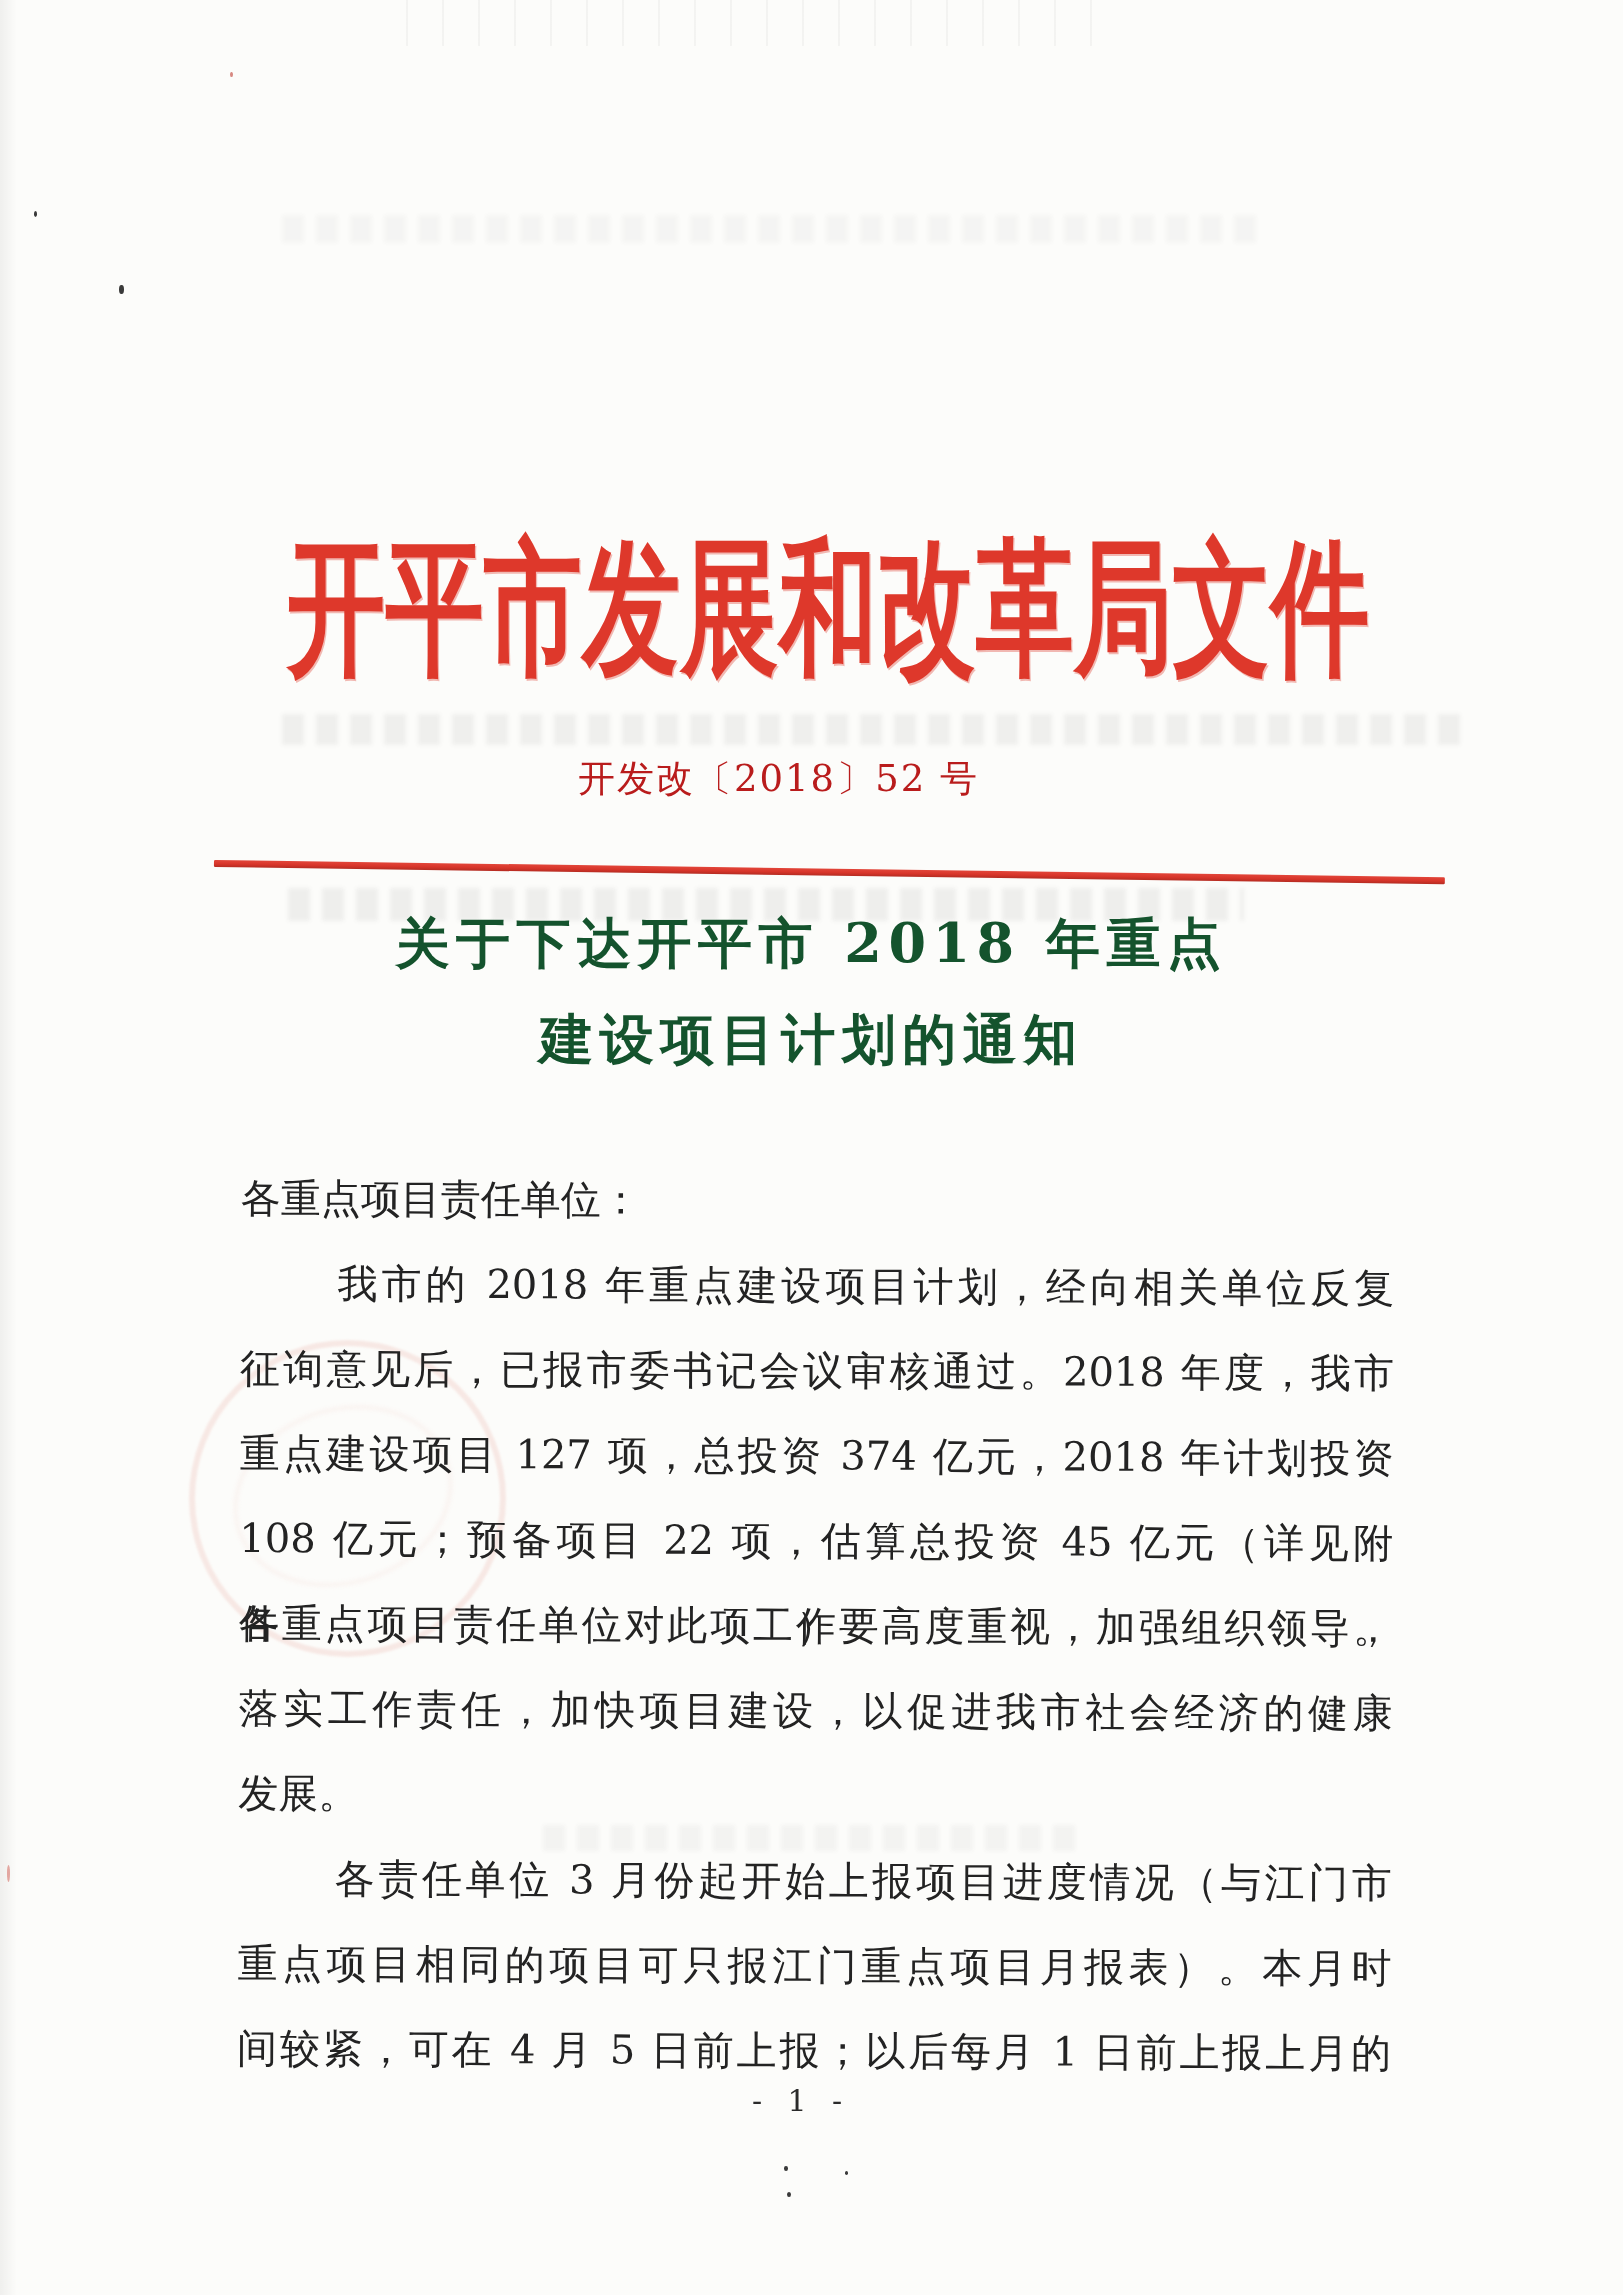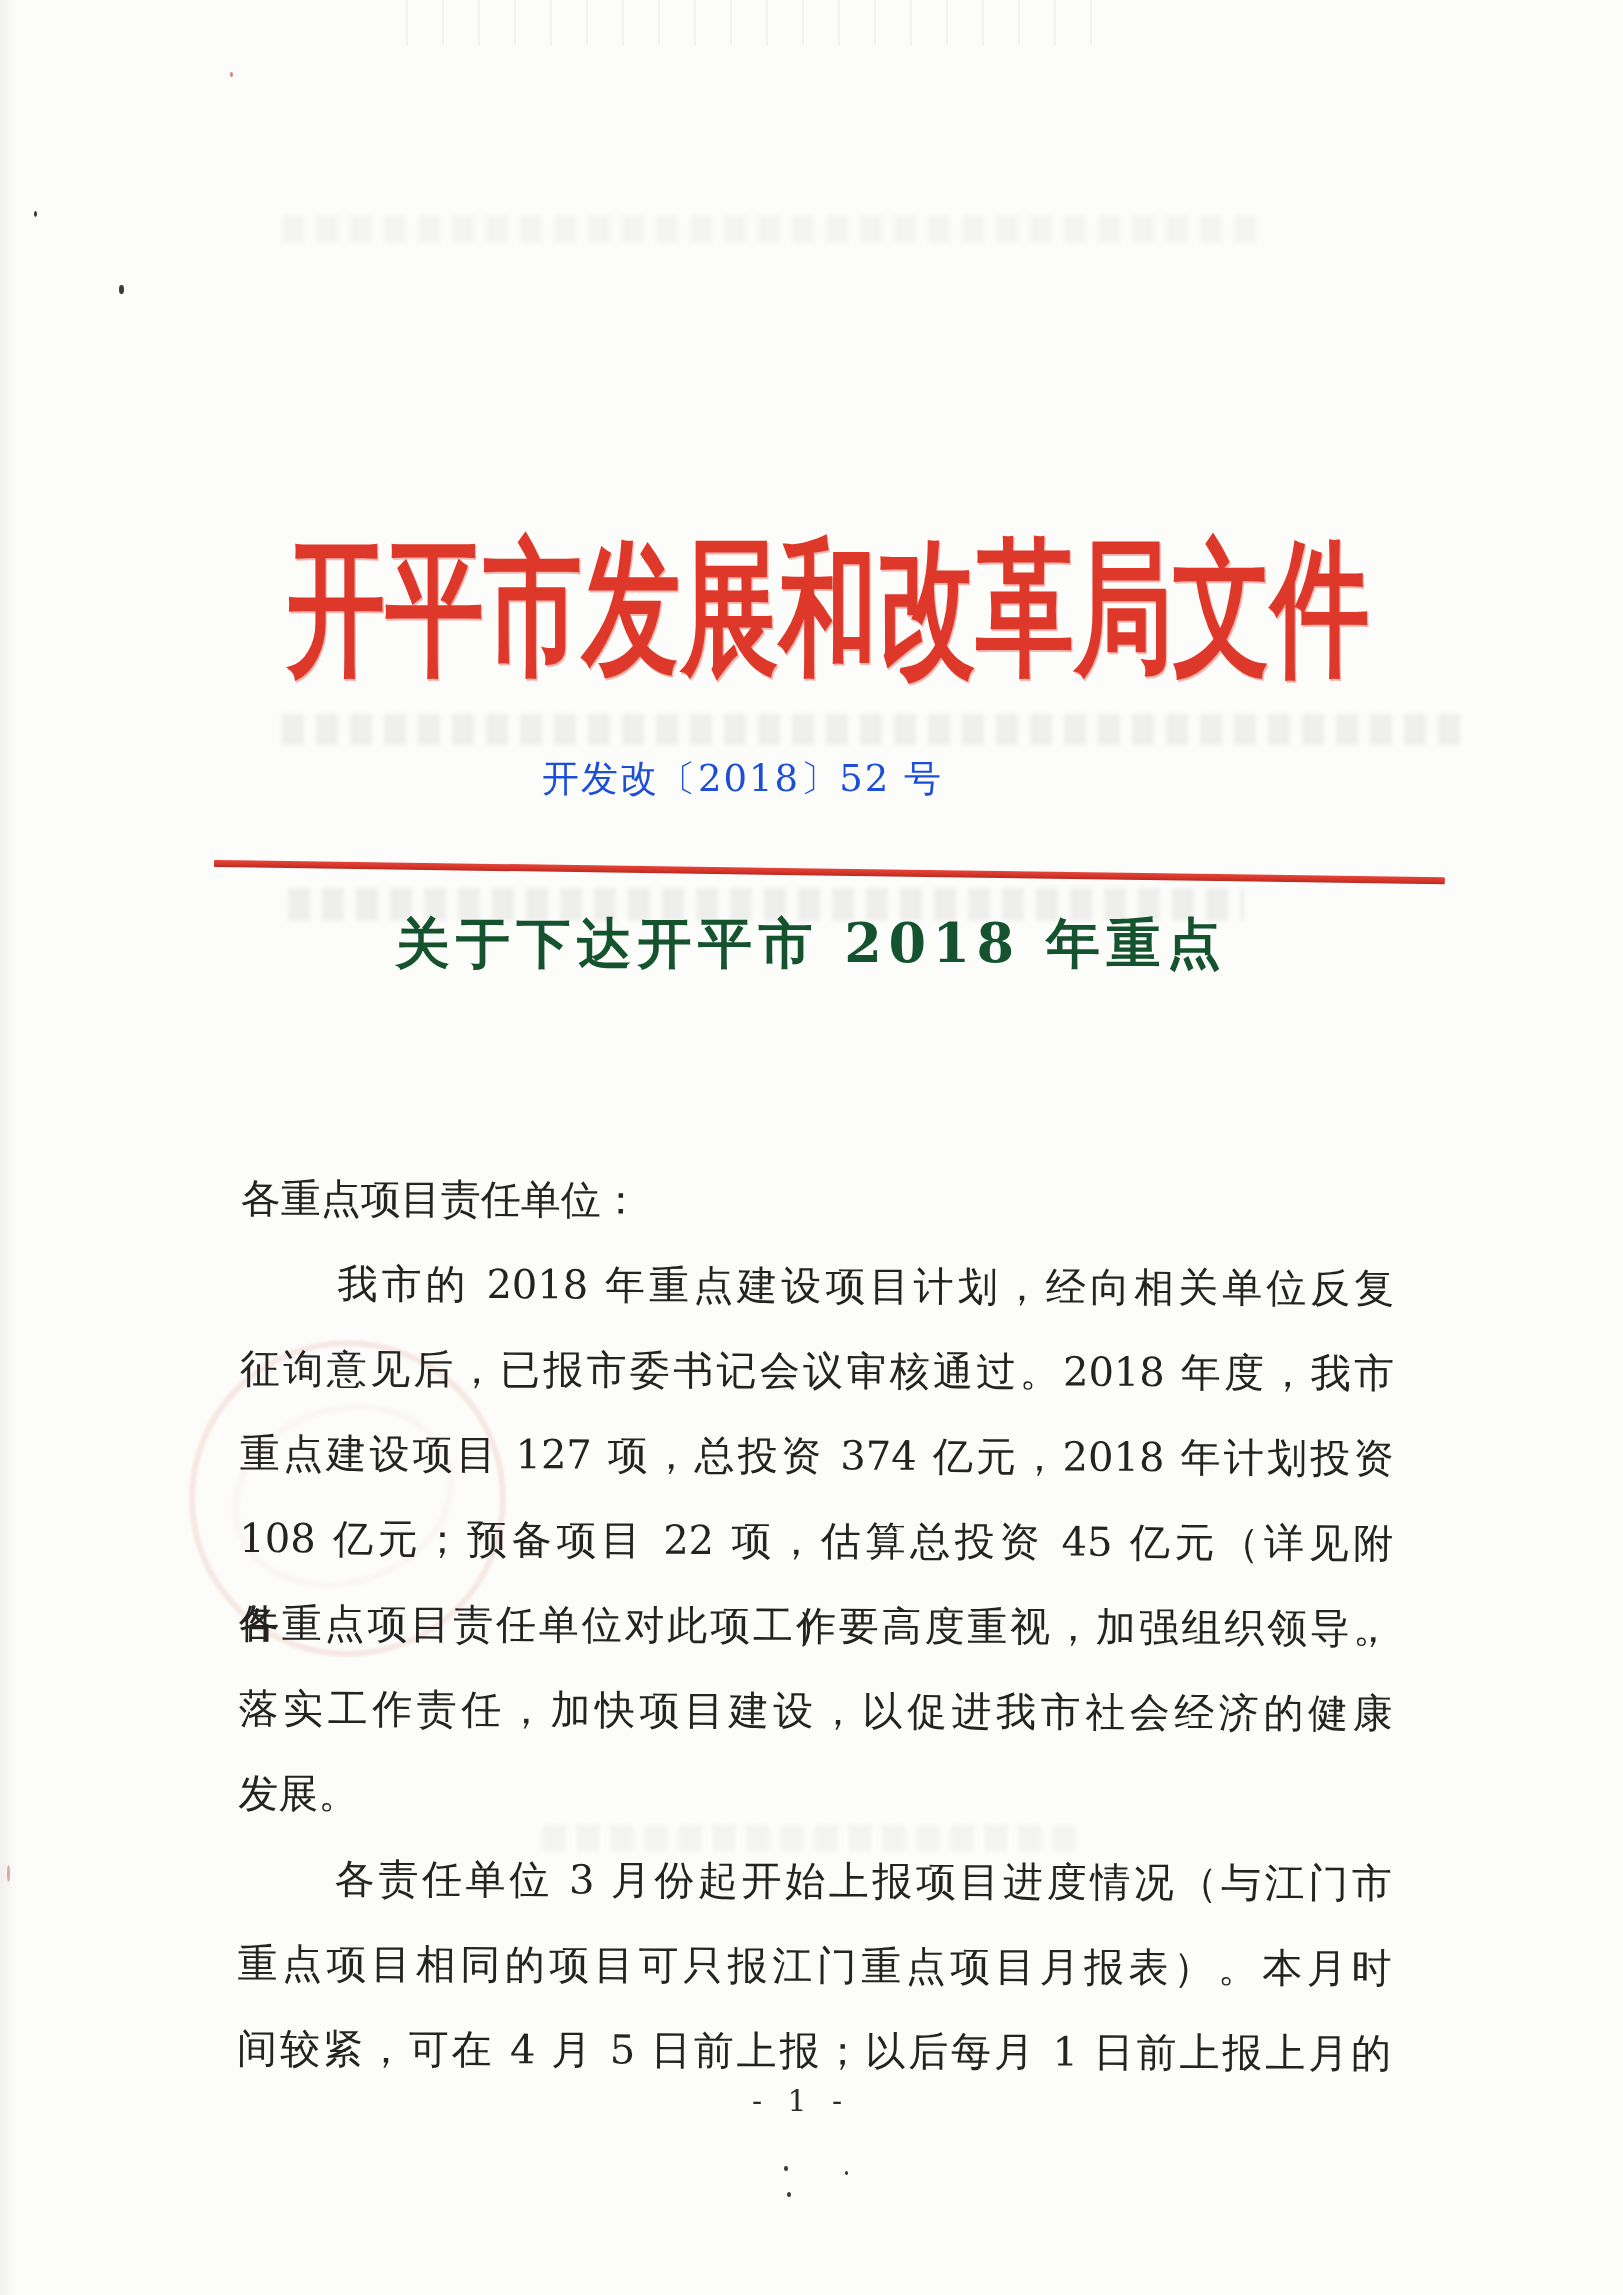--- a/index.html
+++ b/index.html
@@ -38,21 +38,21 @@
   
   .agency-title{
     position:absolute;left:287px;top:558px;width:1082px;height:100px;
     font-size:98px;line-height:100px;font-weight:bold;color:#de382b;
     transform:scaleY(1.50);transform-origin:50% 50%;
     text-align:justify;text-align-last:justify;white-space:nowrap;
     text-shadow:1.3px 1.3px 0 rgba(222,56,43,.35);
   }
   .doc-number{
     position:absolute;left:0;top:758px;width:1485px;text-align:center;
-    font-size:37px;line-height:42px;color:#1d4ed8;letter-spacing:2px;
+    font-size:37px;line-height:42px;color:#b91c1c;letter-spacing:2px;padding-left:36px;
   }
   .red-line{
     position:absolute;left:214px;top:860px;width:1231px;height:7.2px;
     background:linear-gradient(180deg,#e2463a 0%,#d8352a 55%,#b52c22 100%);
     transform:rotate(0.80deg);transform-origin:left top;border-radius:1.3px;
   }
 
   
   .subject{
     position:absolute;left:0;width:1623px;text-align:center;color:#14532d;
@@ -96,20 +96,21 @@
   <div class="speck s4"></div>
   <div class="speck s5"></div>
   <div class="speck red1"></div>
   <div class="speck red2"></div>
 
   <div class="agency-title">开平市发展和改革局文件</div>
   <div class="doc-number">开发改〔2018〕52 号</div>
   <div class="red-line"></div>
 
   <div class="subject l1">关于下达开平市 2018 年重点</div>
+  <div class="subject l2">建设项目计划的通知</div>
 
   <div class="body-block">
     <div class="body-line">各重点项目责任单位：</div>
     <div class="body-line j indent">我市的 2018 年重点建设项目计划，经向相关单位反复</div>
     <div class="body-line j">征询意见后，已报市委书记会议审核通过。2018 年度，我市</div>
     <div class="body-line j">重点建设项目 127 项，总投资 374 亿元，2018 年计划投资</div>
     <div class="body-line j">108 亿元；预备项目 22 项，估算总投资 45 亿元（详见附件）。</div>
     <div class="body-line j">各重点项目责任单位对此项工作要高度重视，加强组织领导，</div>
     <div class="body-line j">落实工作责任，加快项目建设，以促进我市社会经济的健康</div>
     <div class="body-line">发展。</div>

